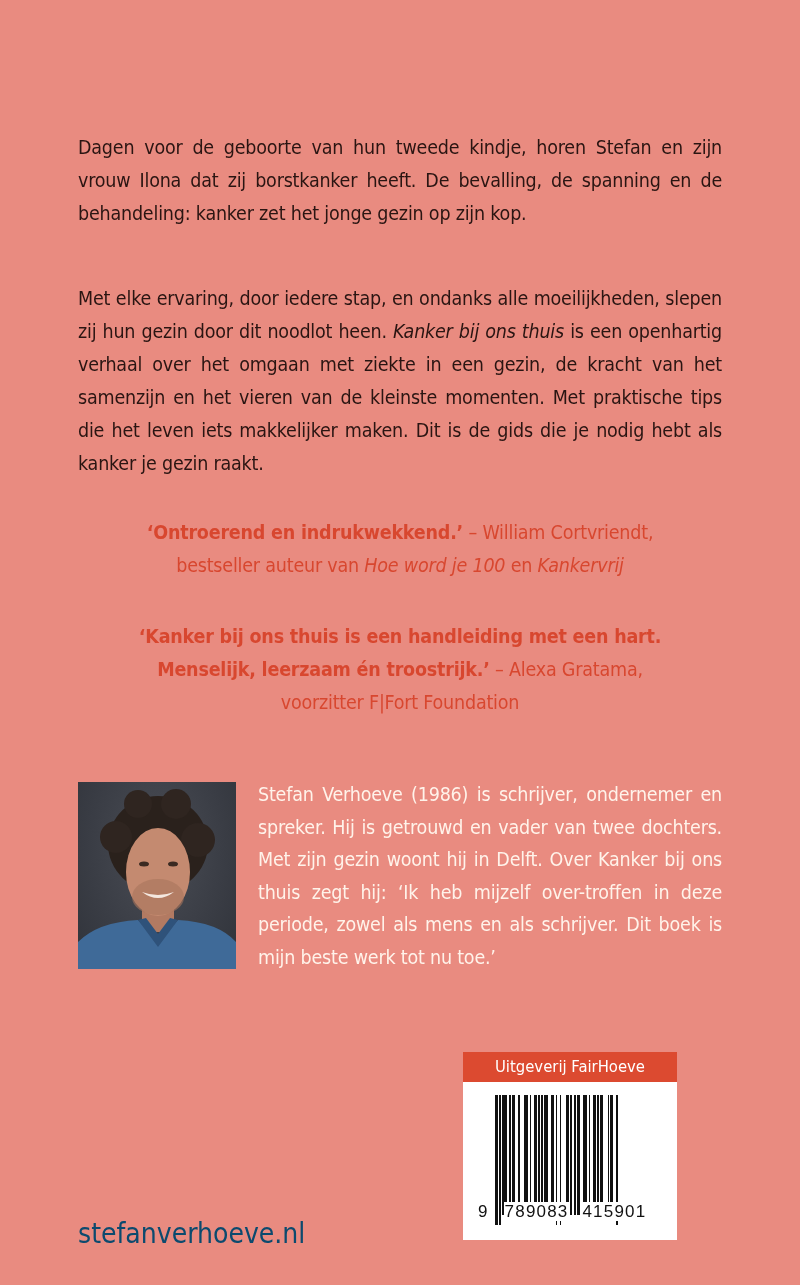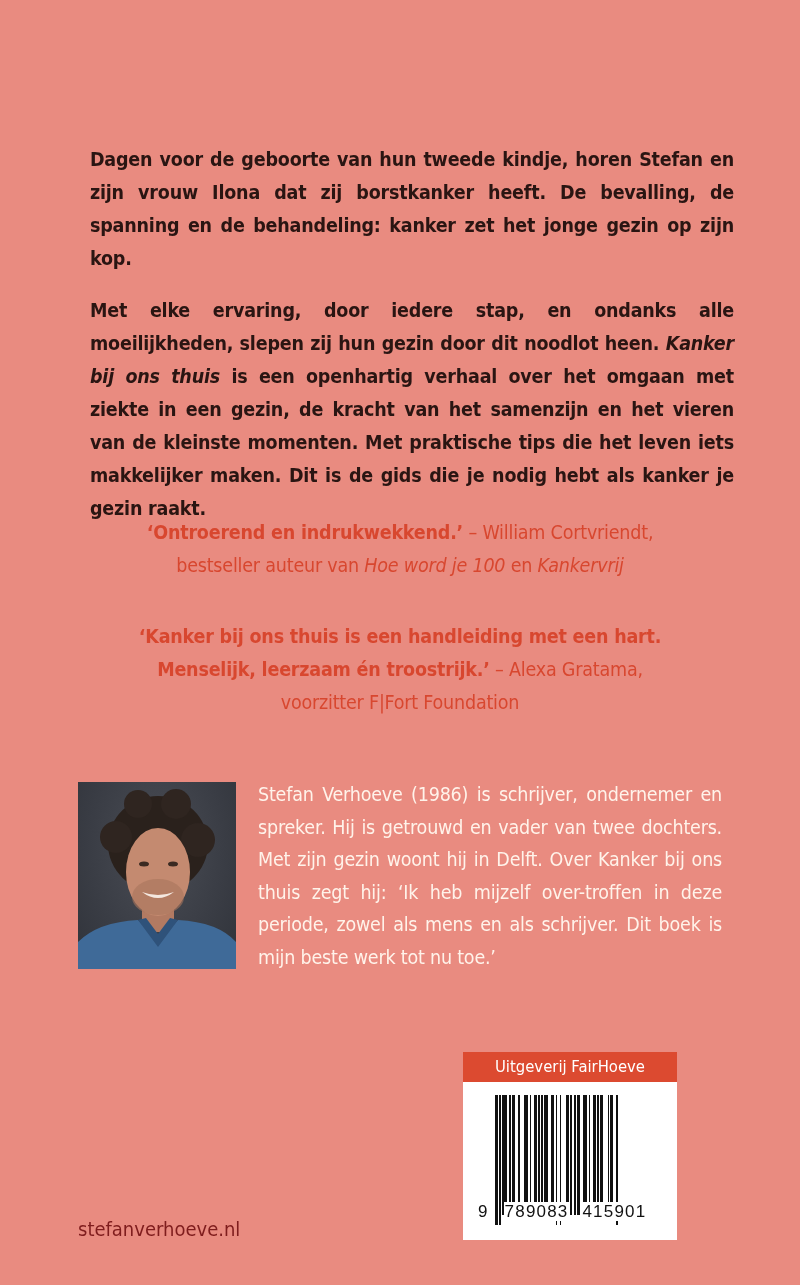--- a/index.html
+++ b/index.html
@@ -6,24 +6,23 @@
   body {
     width: 800px; height: 1285px;
     background: #e98b80;
     position: relative; overflow: hidden;
     font-family: "DejaVu Sans Condensed", "DejaVu Sans", sans-serif;
     color: #2a1512;
   }
   .para {
     position: absolute; left: 78px; width: 644px;
     font-size: 19.5px; line-height: 33px;
-    text-align: justify; margin: 12px;
+    text-align: justify; margin: 0;
     font-stretch: condensed;
     letter-spacing: -0.2px;
-    font-weight: bold;
   }
   #p1 { top: 131px; }
   #p2 { top: 282px; }
   .quote {
     position: absolute; left: 80px; width: 640px;
     text-align: center; color: #d8472f;
     font-size: 19.5px; line-height: 33px; margin: 0;
     letter-spacing: -0.2px;
   }
   #q1 { top: 516px; }
@@ -56,21 +55,21 @@
   .bar.long { height: 130px; }
   .gap { height: 120px; }
   .isbn {
     position: absolute; left: 14px; top: 150px; width: 190px;
     font-family: "Liberation Sans", sans-serif; font-size: 17px;
     letter-spacing: 1.2px; color: #111;
   }
   .isbn span { background: #fff; padding: 0 1px; }
   .url {
     position: absolute; left: 78px; top: 1217px;
-    font-size: 20px; color: #7f1d1d;
+    font-size: 28px; color: #0c4a6e;
   }
 </style>
 </head>
 <body>
 
 <p id="p1" class="para">Dagen voor de geboorte van hun tweede kindje, horen Stefan en zijn vrouw Ilona dat zij borstkanker heeft. De bevalling, de spanning en de behandeling: kanker zet het jonge gezin op zijn kop.</p>
 
 <p id="p2" class="para"><span>Met elke ervaring, door iedere stap, en ondanks alle moeilijkheden, slepen zij hun gezin door dit noodlot heen. </span><i>Kanker bij ons thuis</i><span> is een openhartig verhaal over het omgaan met ziekte in een gezin, de kracht van het samenzijn en het vieren van de kleinste momenten. Met praktische tips die het leven iets makkelijker maken. Dit is de gids die je nodig hebt als kanker je gezin raakt.</span></p>
 
 <p id="q1" class="quote"><b>‘Ontroerend en indrukwekkend.’</b><span> – William Cortvriendt,</span><br><span>bestseller auteur van </span><i>Hoe word je 100</i><span> en </span><i>Kankervrij</i></p>

